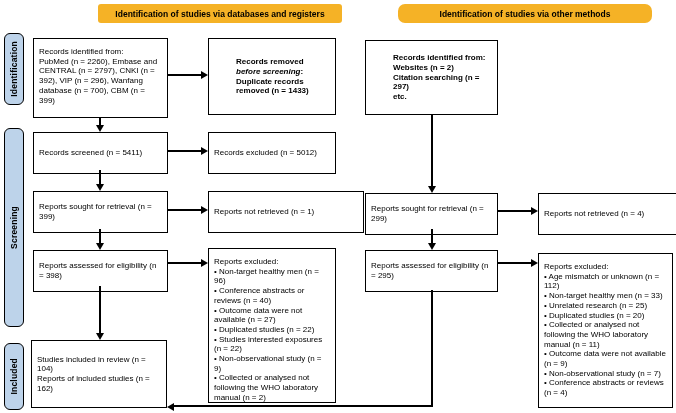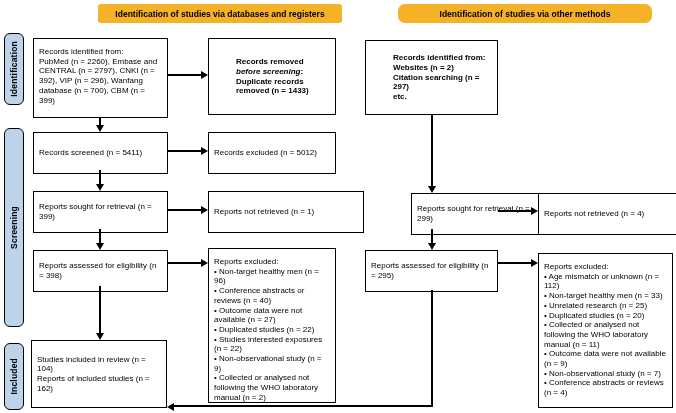--- a/index.html
+++ b/index.html
@@ -86,21 +86,21 @@
   <div class="box" style="left:208px;top:132px;width:128px;height:38px;">
     <div>Records excluded (n = 5012)</div>
   </div>
 
   <div class="box" style="left:33px;top:191px;width:135px;height:38px;">
     <div>Reports sought for retrieval (n = 399)</div>
   </div>
   <div class="box" style="left:208px;top:191px;width:156px;height:38px;">
     <div>Reports not retrieved (n = 1)</div>
   </div>
-  <div class="box" style="left:365px;top:193px;width:133px;height:40px;margin-left:46px;">
+  <div class="box" style="left:365px;top:193px;width:133px;height:40px;">
     <div>Reports sought for retrieval (n = 299)</div>
   </div>
   <div class="box" style="left:538px;top:193px;width:161px;height:36px;justify-content:center;">
     <div>Reports not retrieved (n = 4)</div>
   </div>
 
   <div class="box" style="left:33px;top:250px;width:135px;height:36px;">
     <div>Reports assessed for eligibility (n = 398)</div>
   </div>
   <div class="box top" style="left:208px;top:248px;width:128px;height:155px;">

